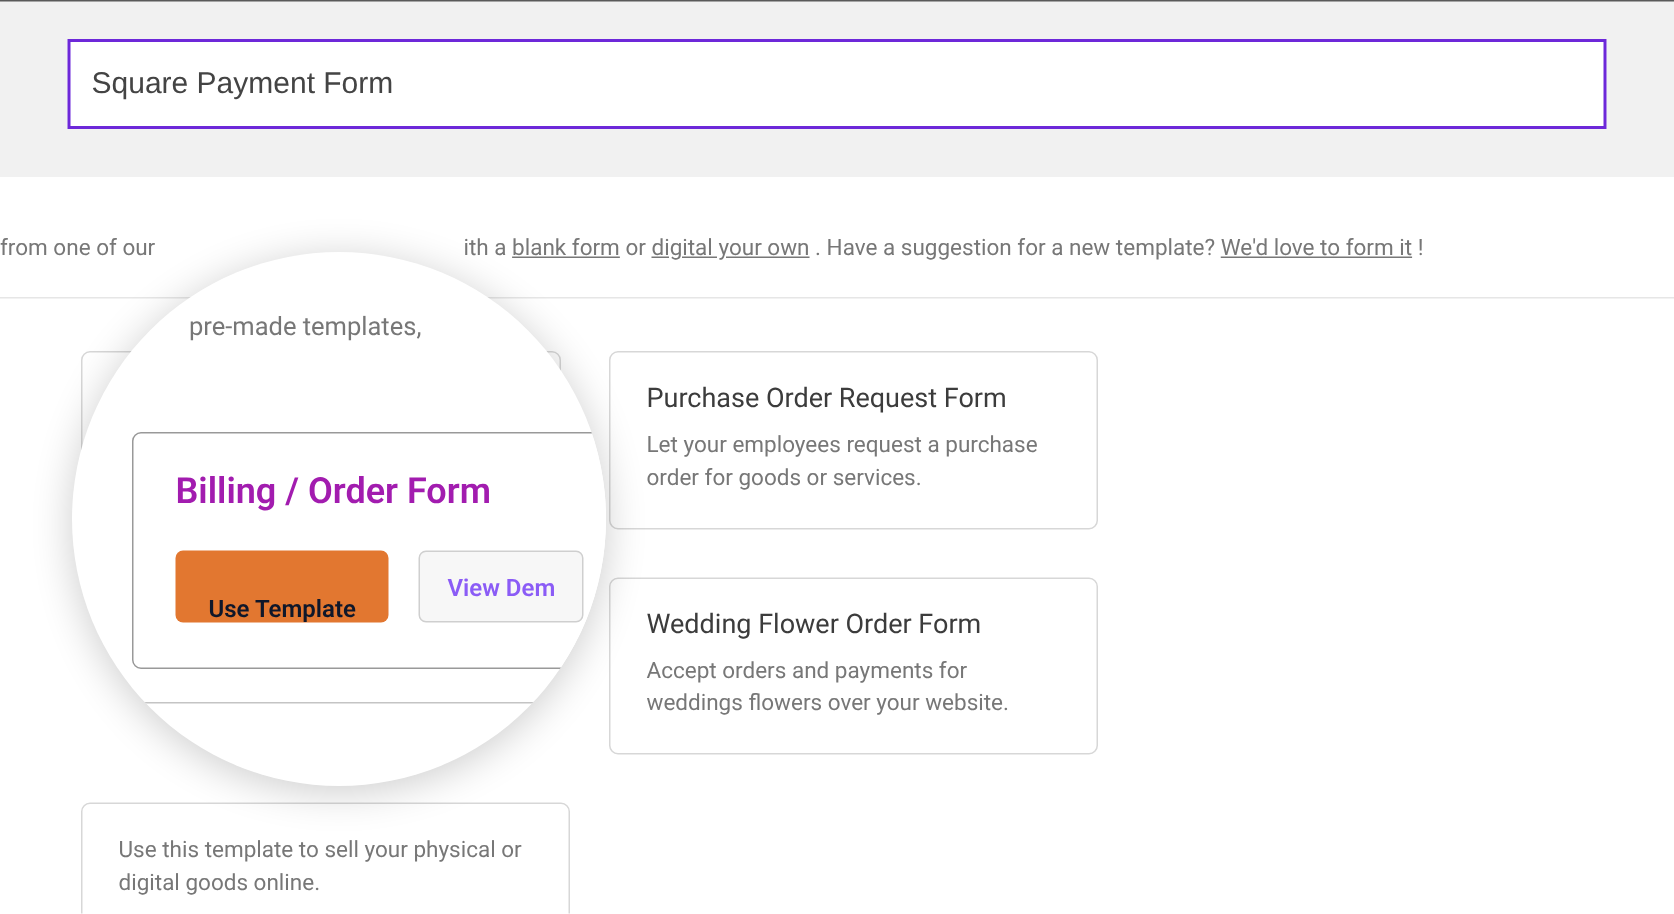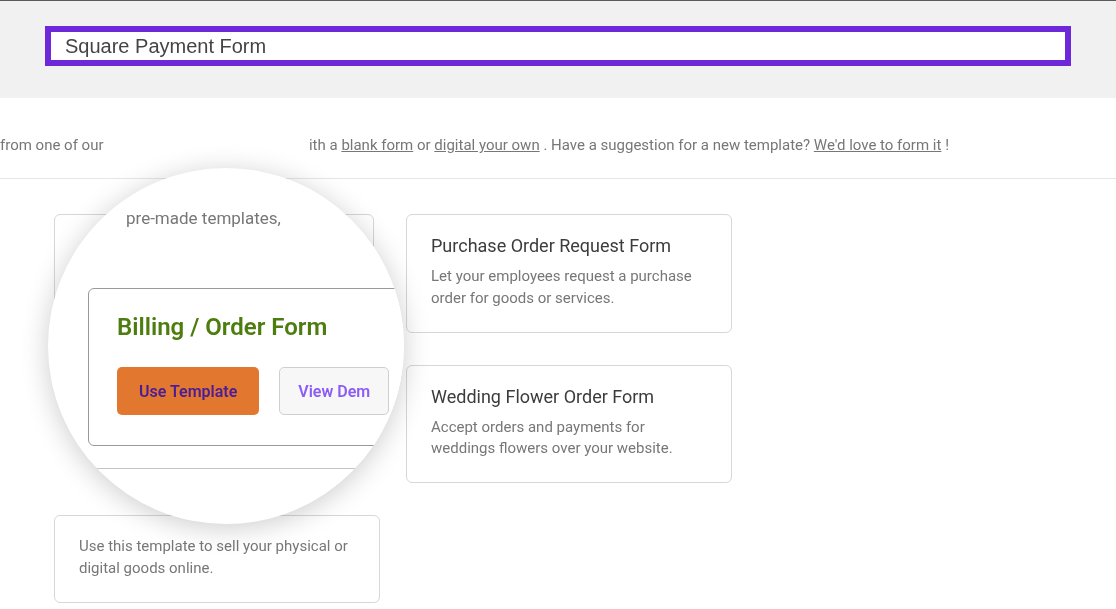--- a/index.html
+++ b/index.html
@@ -15,22 +15,22 @@
       overflow: hidden;
       position: relative;
     }
     .top-gray {
       background: #f1f1f1;
       border-top: 1px solid #5a5a5a;
       padding: 25px 45px 32px 45px;
     }
     .form-name-input {
       width: 100%;
-      height: 40px;
-      border: 6px solid #6d28d9;
+      height: 60px;
+      border: 2px solid #6d28d9;
       background: #fff;
       font-size: 20px;
       color: #444;
       padding: 0 14px;
       outline: none;
     }
     .description-band {
       background: #ffffff;
       border-bottom: 1px solid #e6e6e6;
       padding: 38px 0 24px 0;
@@ -118,43 +118,44 @@
       left: 40px;
       width: 360px;
       border: 1.5px solid #999;
       border-radius: 6px;
       background: #fff;
       padding: 24px 22px 30px 28px;
     }
     .mag-card-title {
       font-size: 24px;
       font-weight: 600;
-      color: #4d7c0f;
+      color: #a21caf;
       margin-bottom: 26px;
     }
     .mag-buttons {
       display: flex;
       gap: 20px;
     }
     .btn {
       display: inline-flex;
       align-items: center;
       justify-content: center;
       border-radius: 5px;
       font-size: 16px;
       font-weight: 600;
       height: 48px;
       padding: 0 22px;
       cursor: pointer;
       user-select: none;
     }
     .btn-primary {
       background: #e27730;
-      color: #4c1d95;
+      color: #0f172a;
       border: none;
+      align-items: flex-end;
     }
     .btn-secondary {
       background: #f7f7f7;
       color: #8b5cf6;
       border: 1px solid #cfcfcf;
       padding: 0 18px;
     }
     .mag-lower {
       position: absolute;
       top: 300px;

